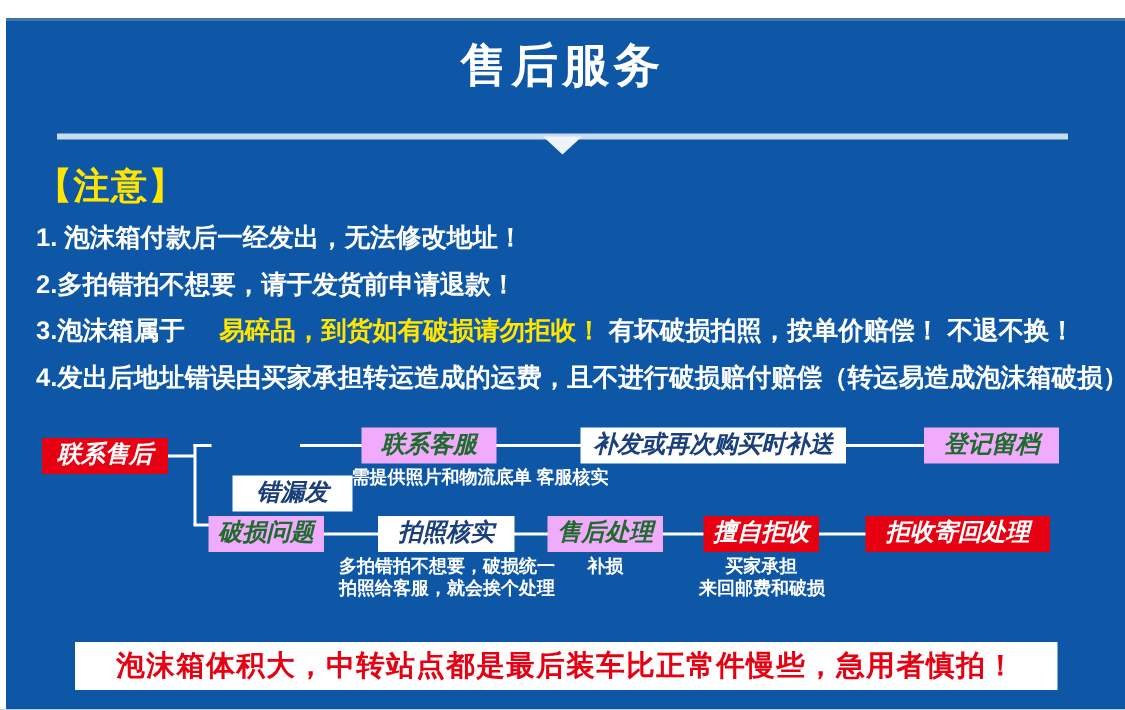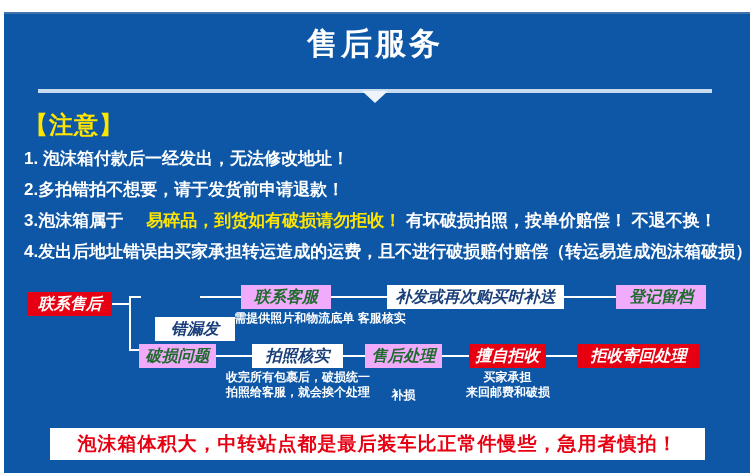--- a/index.html
+++ b/index.html
@@ -205,26 +205,26 @@
   <div class="flow-cap" style="left:175px; top:311px; width:290px;">需提供照片和物流底单 客服核实</div>
 
   <div class="flow-box bx-white" style="left:387px; top:285px; width:177px;">补发或再次购买时补送</div>
 
   <div class="flow-box bx-yellow" style="left:616px; top:285px; width:90px;">登记留档</div>
 
   <div class="flow-box bx-yellow" style="left:139px; top:344px; width:77px;">破损问题</div>
 
   <div class="flow-box bx-white" style="left:252px; top:344px; width:91px;">拍照核实</div>
 
-  <div class="flow-cap" style="left:187px; top:370px; width:222px;">收完所有包裹后，破损统一</div>
+  <div class="flow-cap" style="left:187px; top:370px; width:222px;">多拍错拍不想要，破损统一</div>
   <div class="flow-cap" style="left:187px; top:385px; width:222px;">拍照给客服，就会挨个处理</div>
 
   <div class="flow-box bx-yellow" style="left:365px; top:344px; width:77px;">售后处理</div>
 
-  <div class="flow-cap" style="left:365px; top:370px; width:77px;margin-top:18px;">补损</div>
+  <div class="flow-cap" style="left:365px; top:370px; width:77px;">补损</div>
 
   <div class="flow-box bx-red" style="left:469px; top:344px; width:77px;">擅自拒收</div>
 
   <div class="flow-cap" style="left:469px; top:370px; width:77px;">买家承担</div>
   <div class="flow-cap" style="left:462px; top:385px; width:92px;">来回邮费和破损</div>
 
   <div class="flow-box bx-red" style="left:577px; top:344px; width:123px;">拒收寄回处理</div>
 
 
   <div id="bottom-banner">

